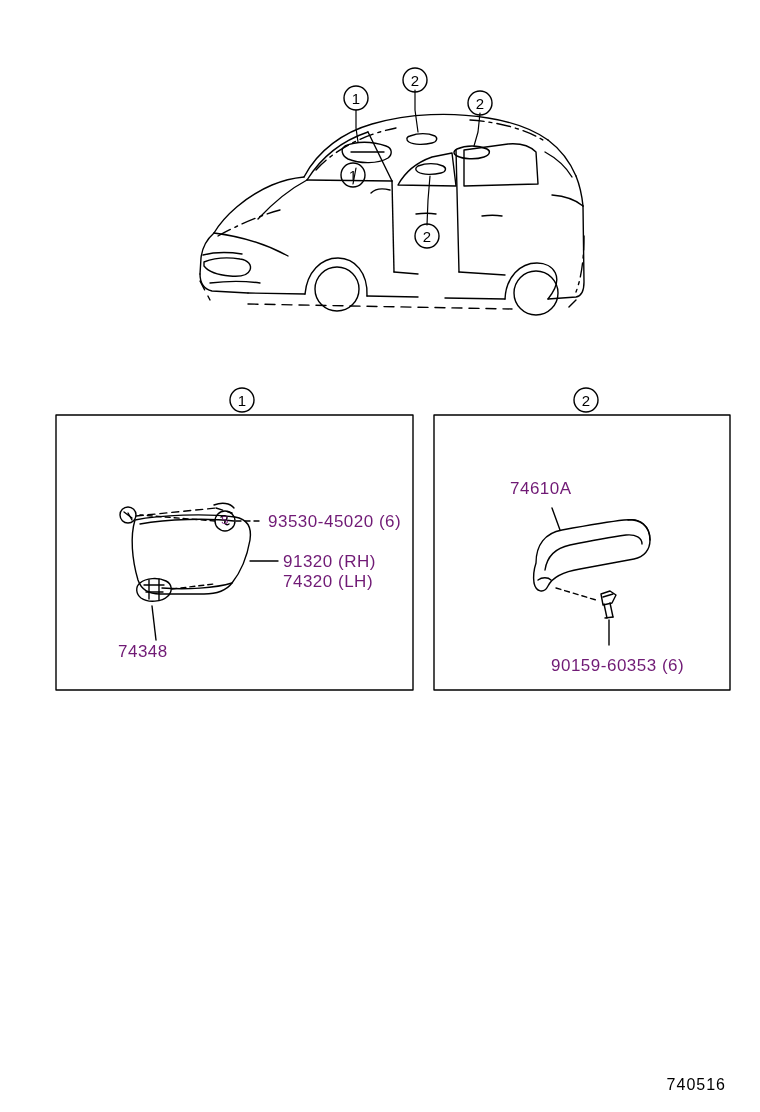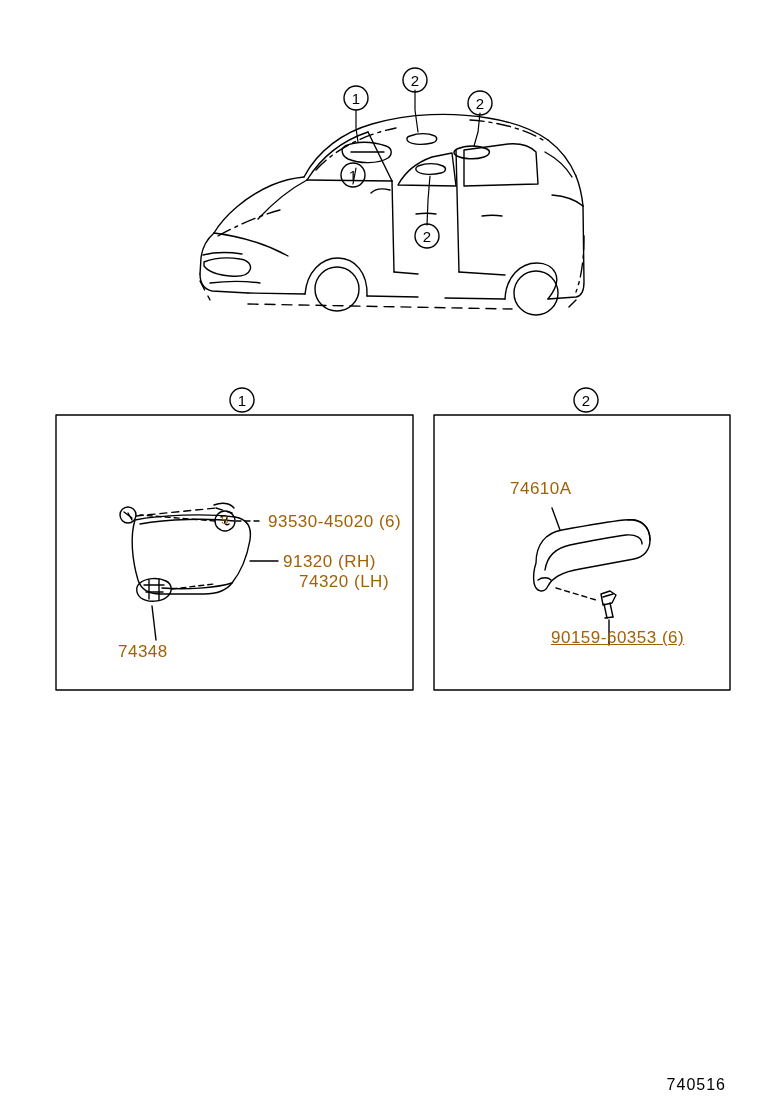--- a/index.html
+++ b/index.html
@@ -26,21 +26,21 @@
     left: 0; top: 0;
     width: 760px;
     height: 1112px;
   }
   .lbl {
     position: absolute;
     font-family: "Liberation Sans", sans-serif;
     font-size: 17px;
     letter-spacing: 0.5px;
     white-space: nowrap;
-    color: #a16207;
+    color: #701a75;
   }
   .callout-num {
     position: absolute;
     font-family: "Liberation Sans", sans-serif;
     font-size: 15px;
     text-align: center;
     line-height: 1;
     color: #000;
   }
   .footer-code {
@@ -243,22 +243,22 @@
   <div class="callout-num" style="left:407px; top:73px; width:16px;">2</div>
   <div class="callout-num" style="left:472px; top:96px; width:16px;">2</div>
   <div class="callout-num" style="left:345px; top:168px; width:16px;">1</div>
   <div class="callout-num" style="left:419px; top:229px; width:16px;">2</div>
 
   <div class="callout-num" style="left:234px; top:393px; width:16px;">1</div>
   <div class="callout-num" style="left:578px; top:393px; width:16px;">2</div>
 
   <div class="lbl" style="left:268px; top:512px;">93530-45020 (6)</div>
   <div class="lbl" style="left:283px; top:552px;">91320 (RH)</div>
-  <div class="lbl" style="left:283px; top:572px;margin-left:16px;">74320 (LH)</div>
+  <div class="lbl" style="left:283px; top:572px;">74320 (LH)</div>
   <div class="lbl" style="left:118px; top:642px;">74348</div>
   <div class="lbl" style="left:221px; top:514px; font-size:11px;">S</div>
 
   <div class="lbl" style="left:510px; top:479px;">74610A</div>
-  <div class="lbl" style="left:551px; top:628px;text-decoration:underline;">90159-60353 (6)</div>
+  <div class="lbl" style="left:551px; top:656px;">90159-60353 (6)</div>
 
   <div class="footer-code">740516</div>
 
 </div>
 
 </body></html>

